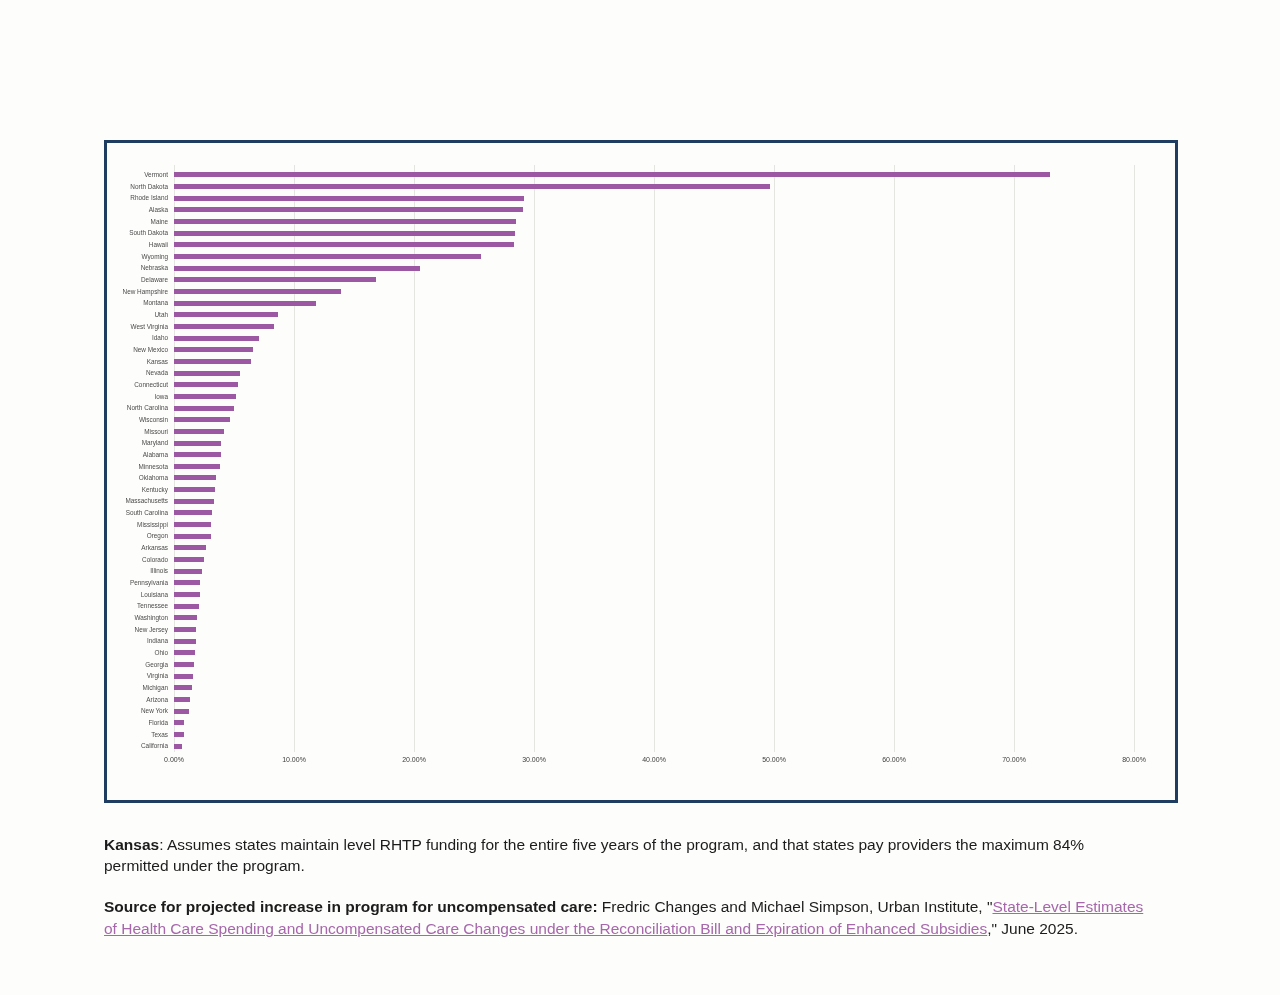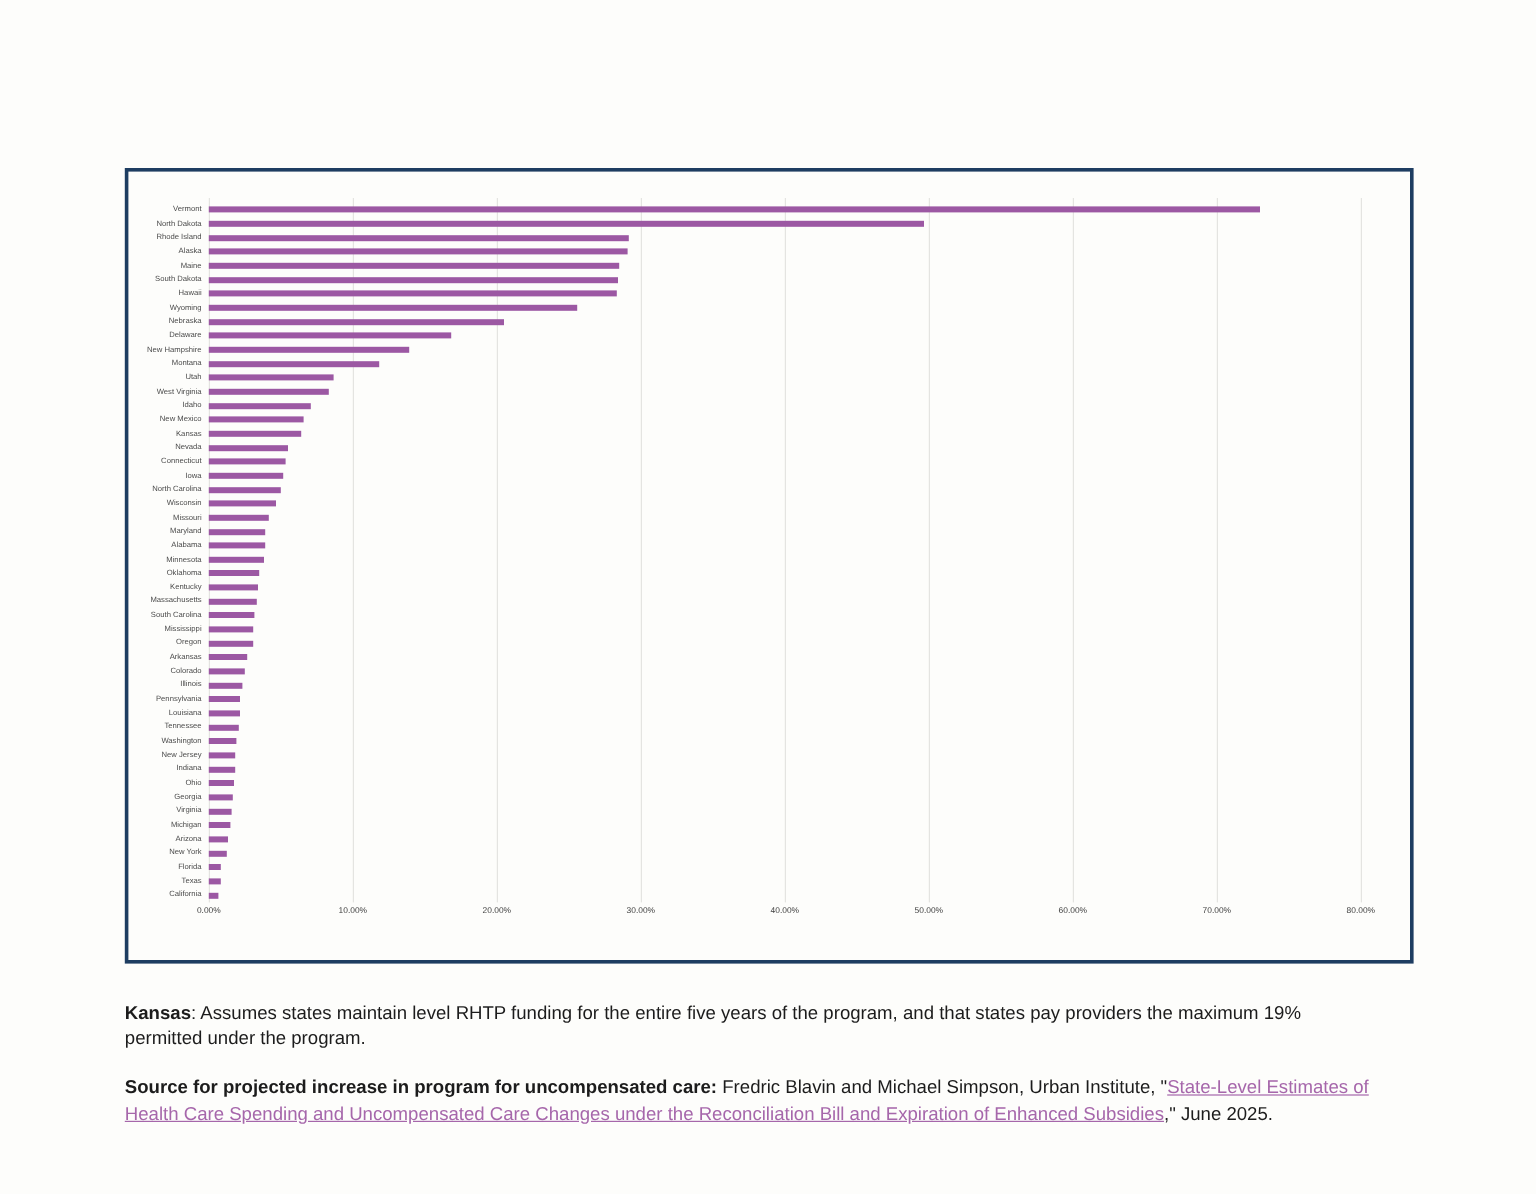--- a/index.html
+++ b/index.html
@@ -215,17 +215,17 @@
         <div class="bar" style="left: 67px; top: 565.69px; width: 15px; background: rgb(156, 88, 163);"></div>
         <div class="slabel" style="top: 576.02px;">Florida</div>
         <div class="bar" style="left: 67px; top: 577.35px; width: 10.2px; background: rgb(156, 88, 163);"></div>
         <div class="slabel" style="top: 587.68px;">Texas</div>
         <div class="bar" style="left: 67px; top: 589.01px; width: 9.6px; background: rgb(156, 88, 163);"></div>
         <div class="slabel" style="top: 599.34px;">California</div>
         <div class="bar" style="left: 67px; top: 600.67px; width: 8.4px; background: rgb(156, 88, 163);"></div>
       </div>
   </div>
 
-  <p class="notes"><strong>Kansas</strong><span>: Assumes states maintain level RHTP funding for the entire five years of the program, and that states pay providers the maximum 19% permitted under the program.</span></p>
-
-  <p class="source"><strong>Source for projected increase in program for uncompensated care:</strong><span> Fredric Blavin and Michael Simpson, Urban Institute, "</span><a>State-Level Estimates of Health Care Spending and Uncompensated Care Changes under the Reconciliation Bill and Expiration of Enhanced Subsidies</a><span>," June 2025.</span></p>
+  <p class="notes"><strong>Kansas</strong><span>: Assumes states maintain level RHTP funding for the entire five years of the program, and that states pay providers the maximum 84% permitted under the program.</span></p>
+
+  <p class="source"><strong>Source for projected increase in program for uncompensated care:</strong><span> Fredric Changes and Michael Simpson, Urban Institute, "</span><a>State-Level Estimates of Health Care Spending and Uncompensated Care Changes under the Reconciliation Bill and Expiration of Enhanced Subsidies</a><span>," June 2025.</span></p>
 
 </div>
 
 </body></html>

